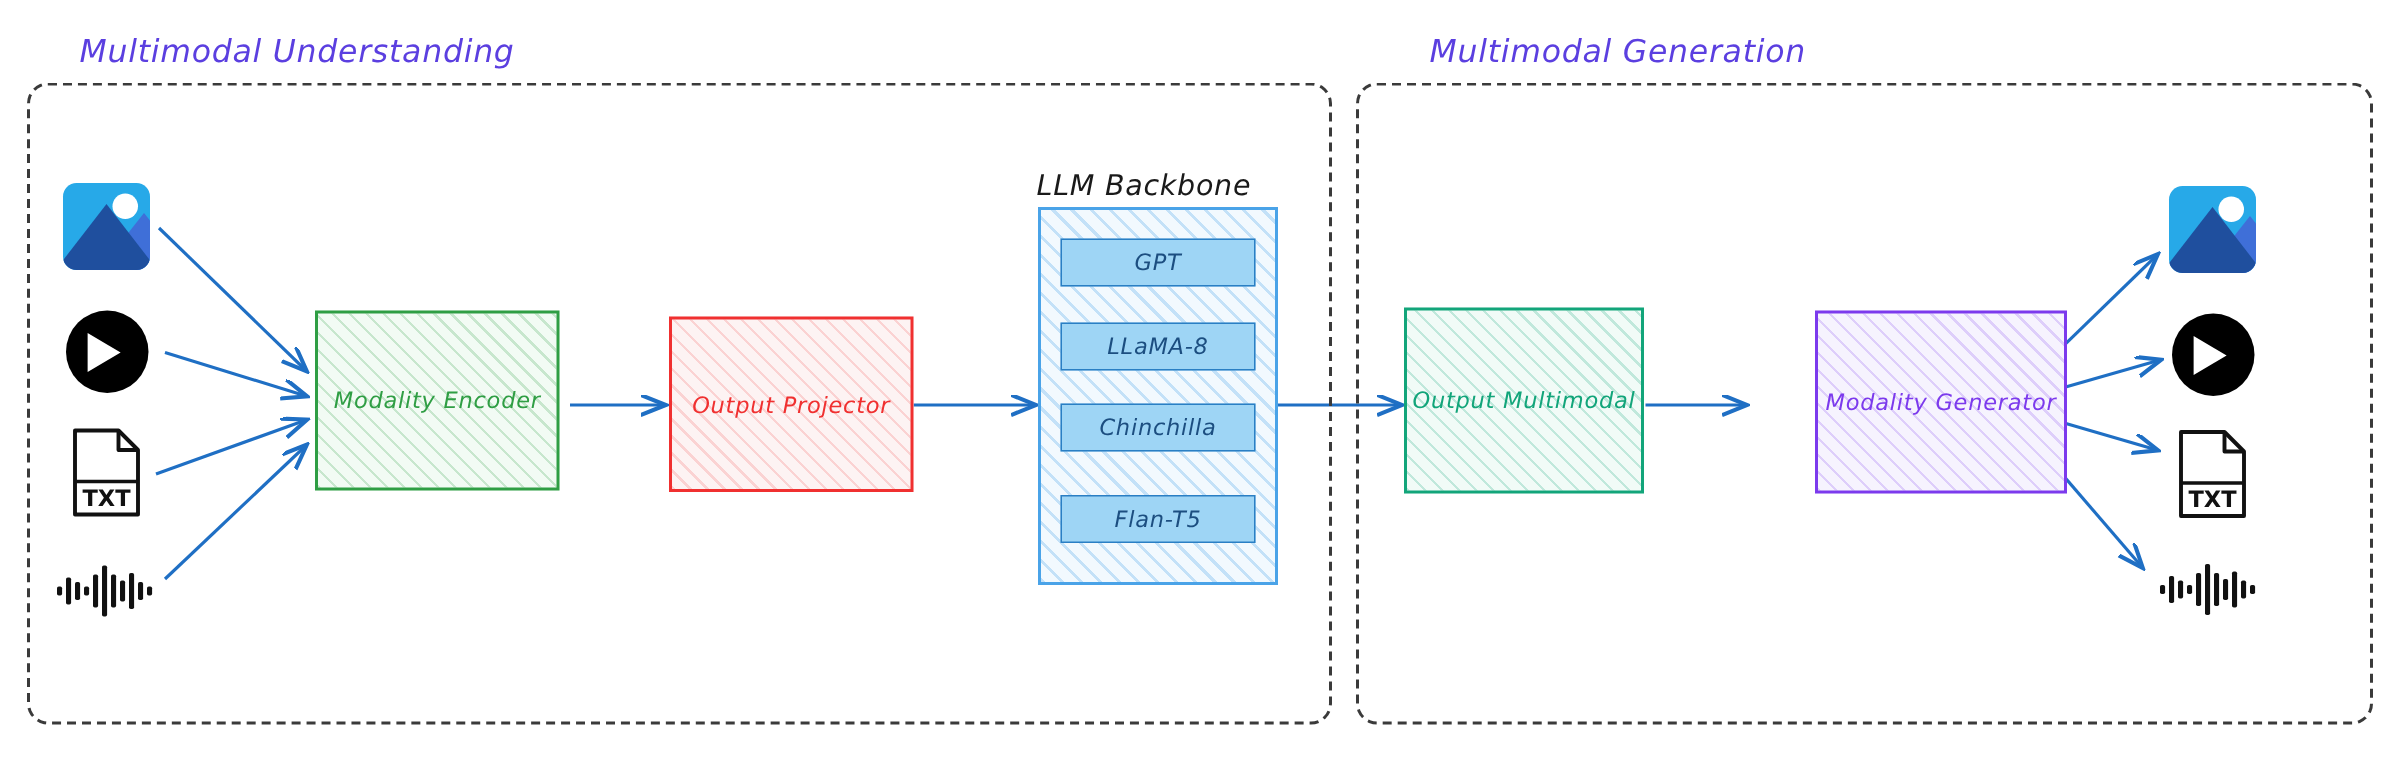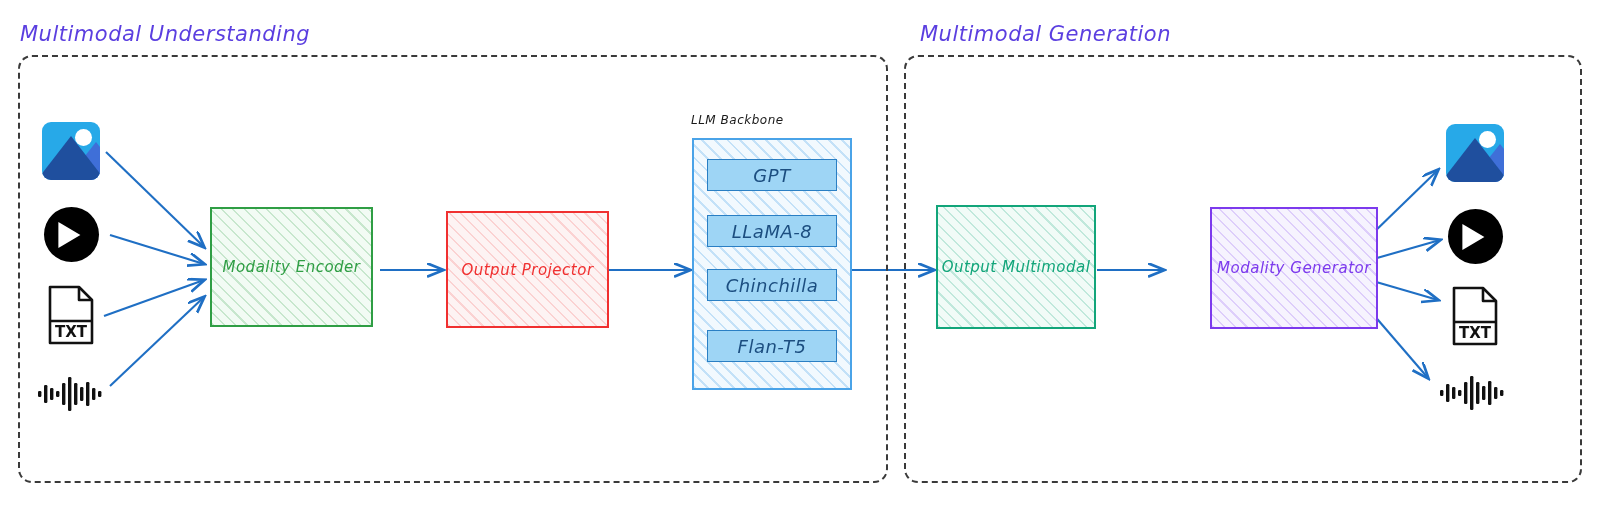--- a/index.html
+++ b/index.html
@@ -29,20 +29,21 @@
     border: 2px dashed #3a3a3a;
     border-radius: 14px;
     box-sizing: border-box;
     background: transparent;
   }
   .group-title {
     position: absolute;
     color: #5b3fe0;
     font-size: 21px;
     white-space: nowrap;
+    margin-left: 33px;
   }
 
   
   .proc-box {
     position: absolute;
     box-sizing: border-box;
     border-width: 2px;
     border-style: solid;
     display: flex;
     align-items: center;
@@ -89,33 +90,33 @@
     position: absolute;
     box-sizing: border-box;
     border: 2px solid #4aa3e8;
     background-color: #f2f9fe;
     background-image: repeating-linear-gradient(
       45deg, rgba(74,163,232,.28) 0 2px, transparent 2px 9px);
   }
   .llm-title {
     position: absolute;
     color: #1a1a1a;
-    font-size: 12px;
+    font-size: 19px;
     white-space: nowrap;
   }
   .llm-item {
     position: absolute;
     box-sizing: border-box;
     border: 1.5px solid #2a7fc4;
     background: #9ed5f5;
     display: flex;
     align-items: center;
     justify-content: center;
     color: #1c4e80;
-    font-size: 18px;
+    font-size: 15px;
   }
 
   
   .icon-slot { position: absolute; }
 
   .ico-image {
     width: 100%; height: 100%;
     border-radius: 9px;
     overflow: hidden;
     background: #27a9e8;

